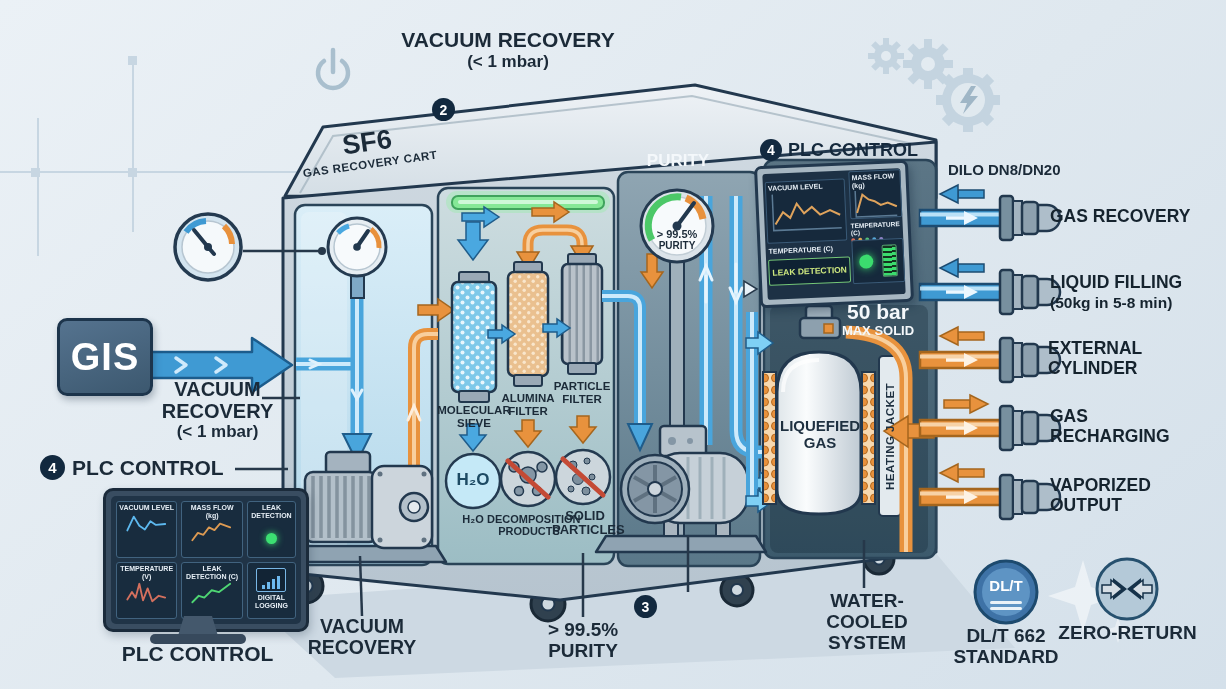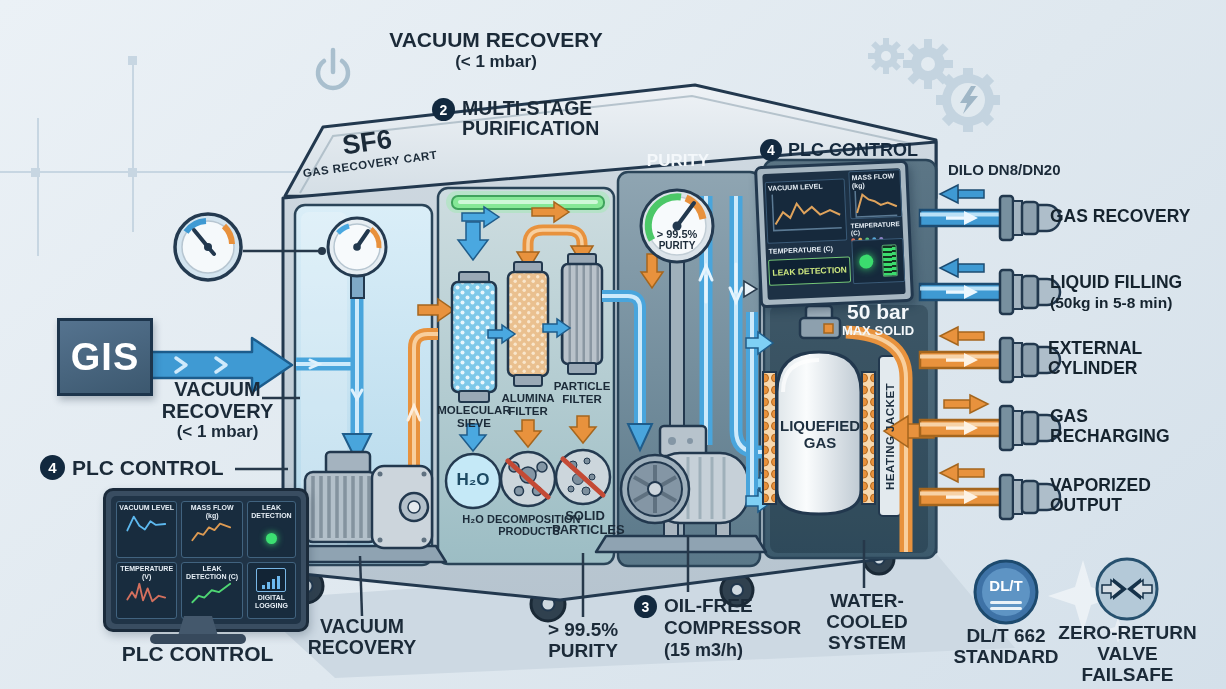--- a/index.html
+++ b/index.html
@@ -438,50 +438,46 @@
     <rect x="990" y="607" width="32" height="3" rx="1.5" fill="#eaf2f8"></rect>
   </g>
   <g>
     <circle cx="1127" cy="589" r="30" fill="#b4c9d8" stroke="#26506e" stroke-width="3"></circle>
     <path d="M1113,578 L1127,589 L1113,600 Z M1141,578 L1127,589 L1141,600 Z" fill="#16324a"></path>
     <path d="M1102,585 h9 v-5 l11,9 l-11,9 v-5 h-9 z" fill="#d6dee5" stroke="#16324a" stroke-width="1.5"></path>
     <path d="M1152,585 h-9 v-5 l-11,9 l11,9 v-5 h9 z" fill="#d6dee5" stroke="#16324a" stroke-width="1.5"></path>
   </g>
 </svg>
 
-<div class="lbl ctr" style="left:376px;top:28px;width:240px">
+<div class="lbl ctr" style="left:388px;top:28px;width:240px">
   <div style="font-size:21px">VACUUM RECOVERY</div>
   <div style="font-size:17px;margin-top:2px">(&lt; 1 mbar)</div>
 </div>
 
 <div class="heading-row" style="left:432px;top:98px">
   <span class="badge">2</span>
-  <span style="font-size:19.5px;font-weight:700;line-height:1.05">
-    <span>MULTI-STAGE</span><br>
-    <span>PURIFICATION</span>
-  </span>
 </div>
 
 <div class="lbl ctr brand" style="left:288px;top:128px;width:160px">
   <div style="font-size:27px;font-weight:800">SF6</div>
   <div style="font-size:11.5px;letter-spacing:.5px">GAS RECOVERY CART</div>
 </div>
 
 <svg class="layer" width="90" height="90" viewBox="0 0 90 90" style="left:163px;top:202px">
   <circle cx="45" cy="45" r="33" fill="#d3e4ef" stroke="#243a50" stroke-width="3.5"></circle>
   <circle cx="45" cy="45" r="26" fill="#f5f9fb" stroke="#b7c6d1" stroke-width="1.5"></circle>
   <path d="M23,30 A26,26 0 0 1 43,19" fill="none" stroke="#3f9ad3" stroke-width="6"></path>
   <path d="M61,24 A26,26 0 0 1 69,42" fill="none" stroke="#e8913c" stroke-width="6"></path>
   <path d="M45,45 L31,28" stroke="#22384e" stroke-width="4" stroke-linecap="round"></path>
   <path d="M45,45 L51,52" stroke="#22384e" stroke-width="4" stroke-linecap="round"></path>
   <circle cx="45" cy="45" r="4" fill="#22384e"></circle>
 </svg>
 
 <div style="position:absolute;left:57px;top:318px;width:90px;height:72px;
-  background:linear-gradient(160deg,#55738f,#3c586f);border:3px solid #1d354c;border-radius:0;
+  background:linear-gradient(160deg,#55738f,#3c586f);border:3px solid #1d354c;border-radius:10px;
   display:flex;align-items:center;justify-content:center;box-shadow:2px 4px 7px rgba(30,50,70,.3)">
   <span style="color:#fff;font-size:38px;font-weight:700;letter-spacing:1px">GIS</span>
 </div>
 
 <div class="lbl ctr" style="left:140px;top:378px;width:155px">
   <div style="font-size:20px">VACUUM</div>
   <div style="font-size:20px">RECOVERY</div>
   <div style="font-size:17px;margin-top:1px">(&lt; 1 mbar)</div>
 </div>
 
@@ -619,34 +615,28 @@
 <div class="lbl ctr" style="left:287px;top:616px;width:150px;font-size:19.5px">
   <div>VACUUM</div>
   <div>RECOVERY</div>
 </div>
 <div class="lbl ctr" style="left:523px;top:620px;width:120px;font-size:19px">
   <div>&gt; 99.5%</div>
   <div style="font-weight:600">PURITY</div>
 </div>
 <div class="heading-row" style="left:634px;top:595px">
   <span class="badge">3</span>
-  <span style="font-size:19px;font-weight:700;line-height:1.15">
-    <span>OIL-FREE</span><br>
-    <span>COMPRESSOR</span><br>
-    <span style="font-weight:600;font-size:18px">(15 m3/h)</span>
-  </span>
 </div>
 <div class="lbl ctr" style="left:792px;top:591px;width:150px;font-size:19px">
   <div>WATER-COOLED</div>
   <div>SYSTEM</div>
 </div>
 
 <div class="lbl ctr" style="left:984px;top:578px;width:44px;font-size:15px;color:#fff">DL/T</div>
 <div class="lbl ctr" style="left:950px;top:626px;width:112px;font-size:19px">
   <div>DL/T 662</div>
   <div style="font-weight:600">STANDARD</div>
 </div>
 <div class="lbl ctr" style="left:1050px;top:623px;width:155px;font-size:19px">
   <div>ZERO-RETURN</div>
-  <div>VALVE FAILSAFE</div>
 </div>
 
 </div>
 
 </body></html>

